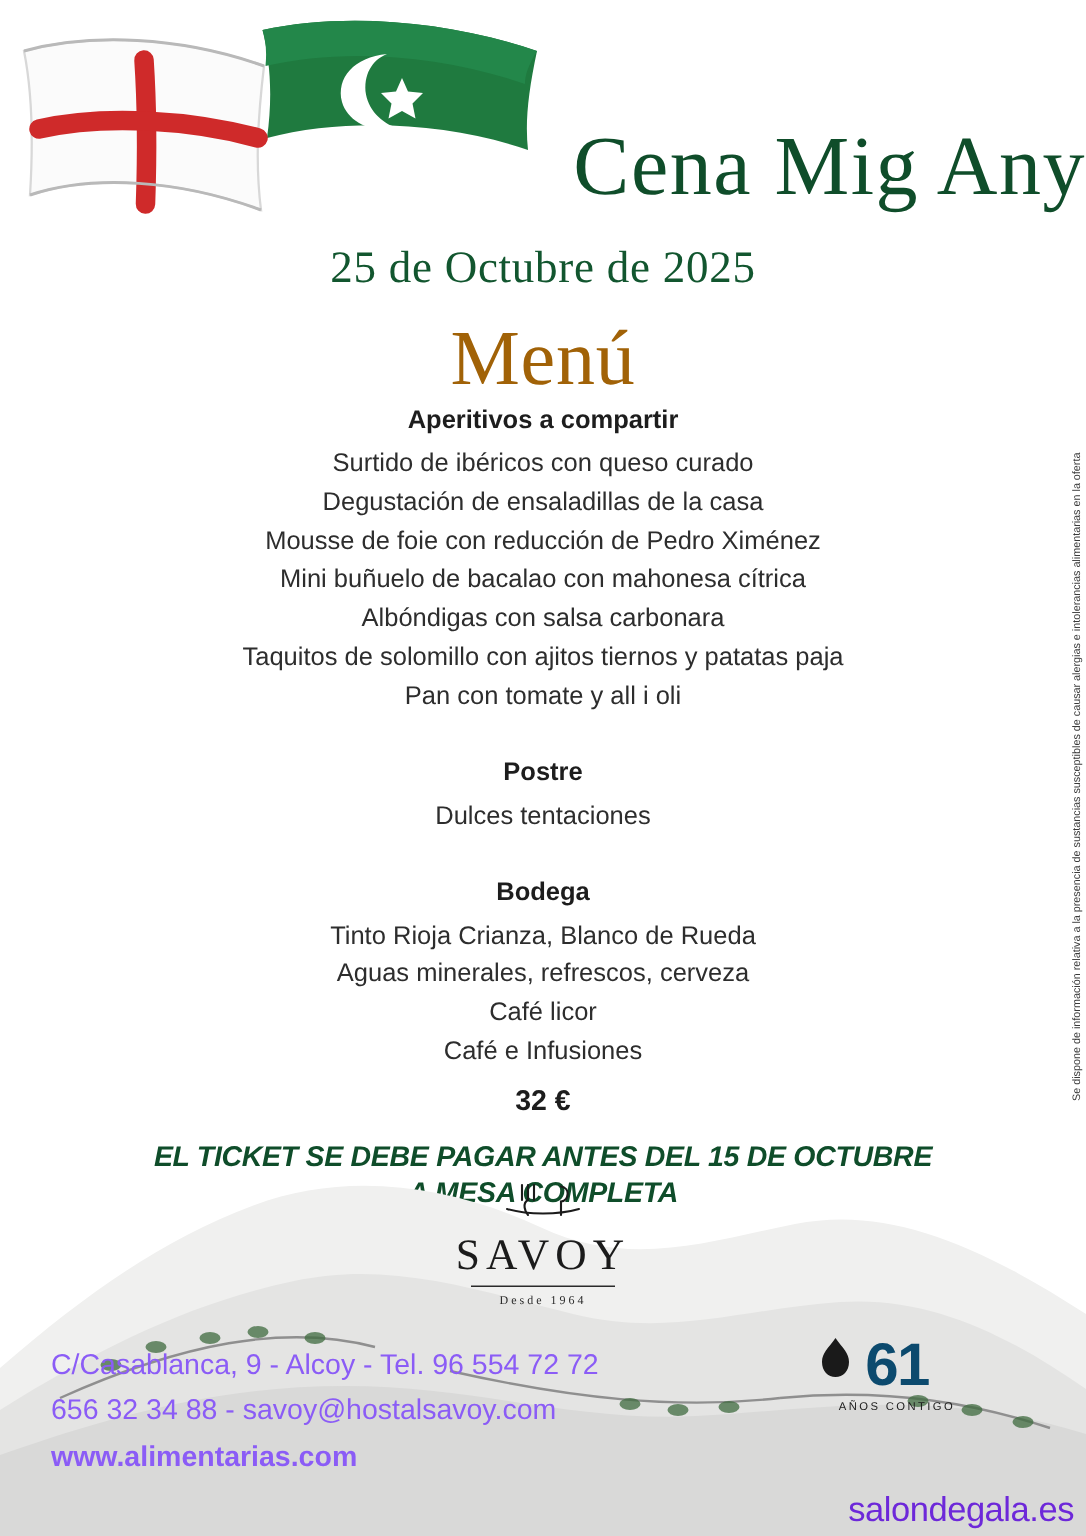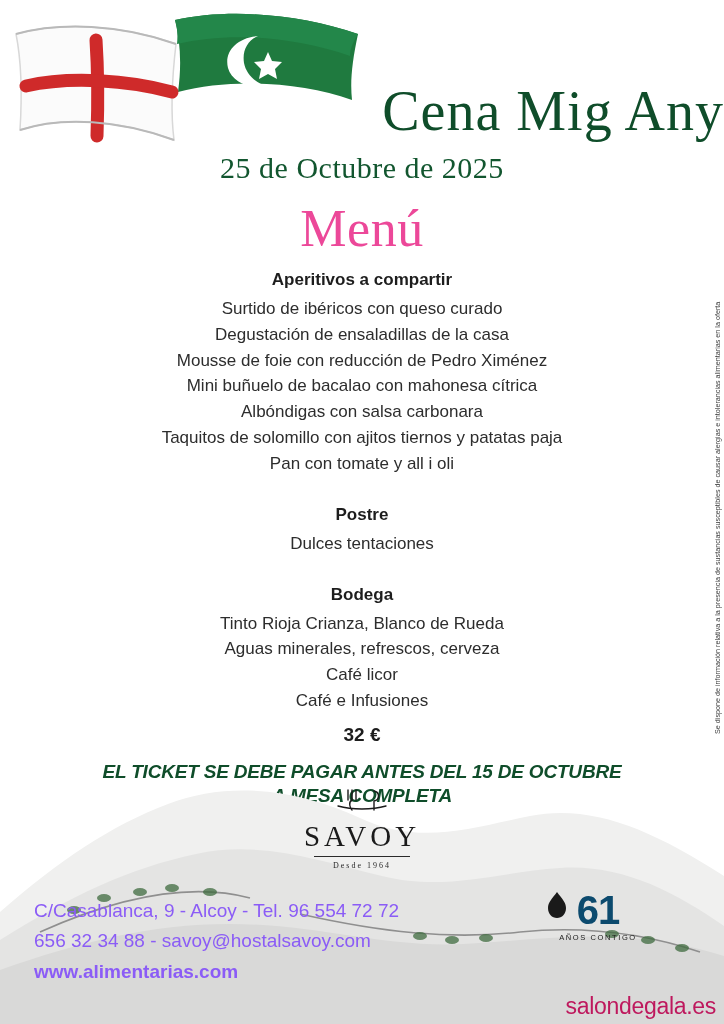--- a/index.html
+++ b/index.html
@@ -48,27 +48,27 @@
     letter-spacing: 1px;
     line-height: 1.05;
     margin: 0;
     font-weight: normal;
     text-align: right;
   }
   .title-date {
     font-family: "Liberation Serif", serif;
     font-size: 30px;
     color: #12562f;
-    margin-top: 10px;
+    margin-top: 21px;
     letter-spacing: 0.5px;
   }
   .menu-word {
     font-family: "Liberation Serif", serif;
     font-size: 52px;
-    color: #ec4899;
+    color: #a16207;
     margin-top: 14px;
     letter-spacing: 0.5px;
   }
 
   
   .menu-body {
     position: absolute;
     top: 270px;
     left: 60px;
     width: 604px;
@@ -200,21 +200,21 @@
     color: #1a1a1a;
     margin-top: 3px;
   }
 
   
   .watermark {
     position: absolute;
     right: 8px;
     bottom: 4px;
     font-size: 23px;
-    color: #be185d;
+    color: #6d28d9;
     letter-spacing: -0.3px;
     font-family: "Liberation Sans", sans-serif;
   }
 </style>
 </head>
 <body>
 
 <div class="page">
 
   <div class="flags">

